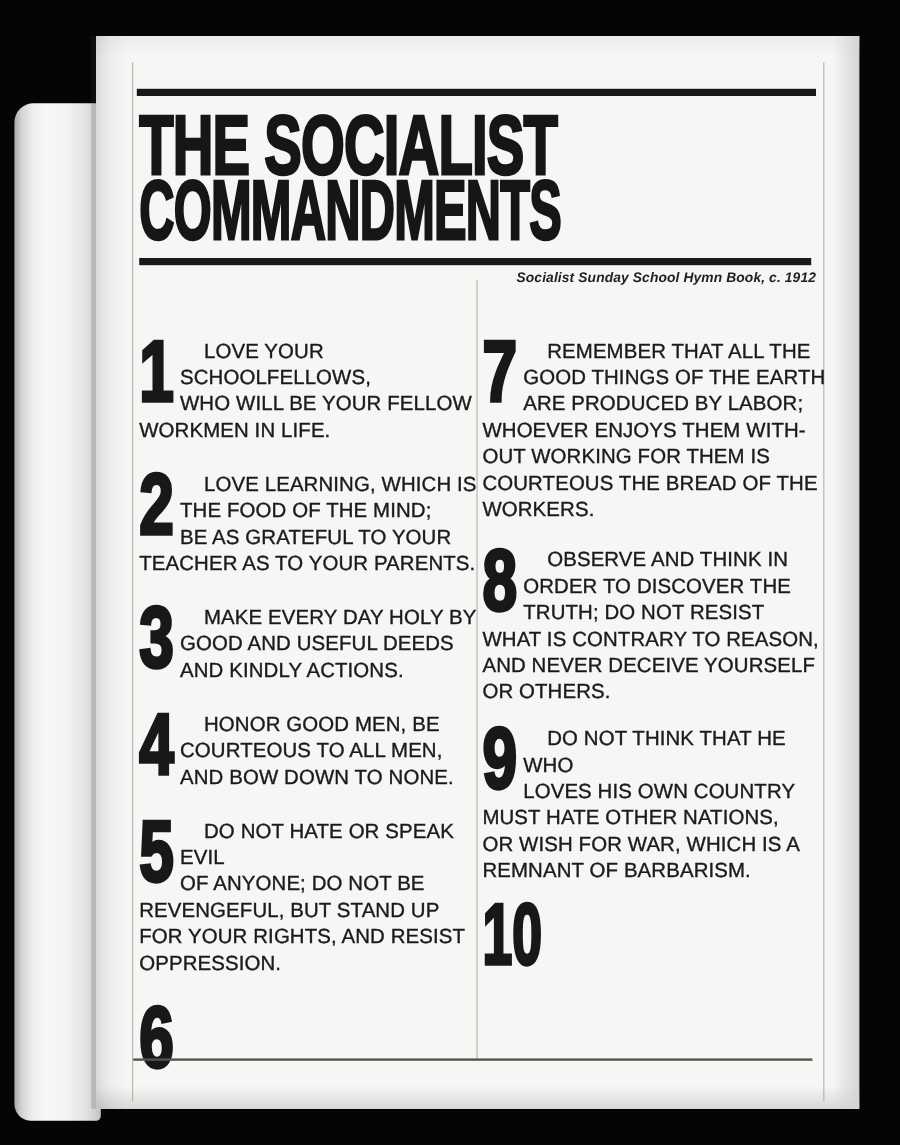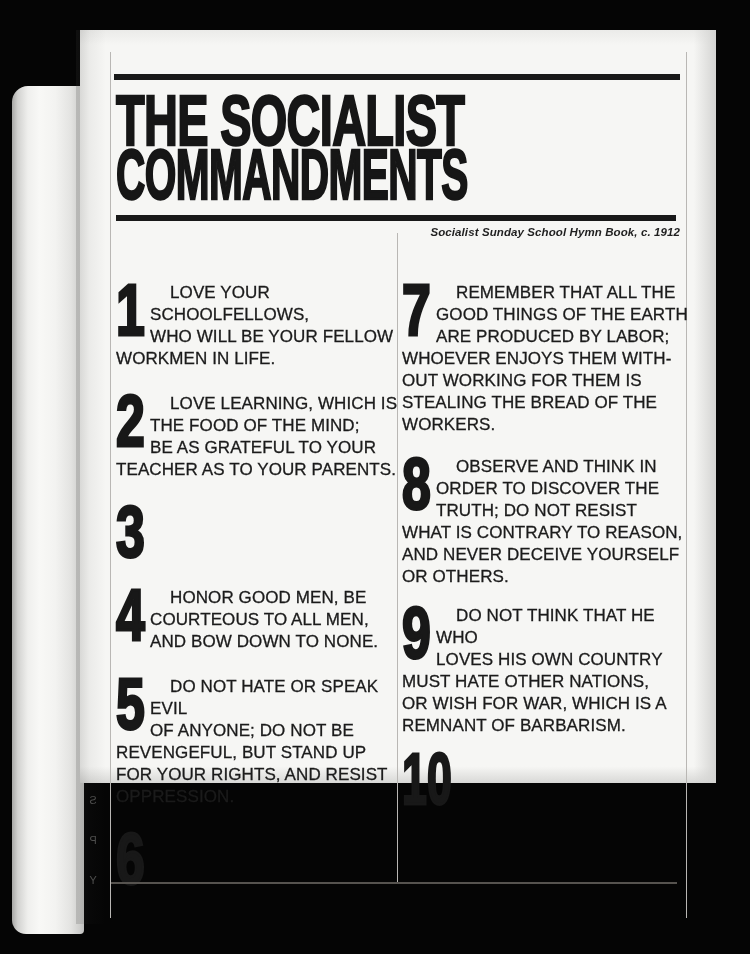--- a/index.html
+++ b/index.html
@@ -15,21 +15,21 @@
     background:linear-gradient(90deg,#a8a8a6 0%,#d2d2d0 8%,#efefed 22%,#f8f8f6 38%,#f3f3f1 60%,#e3e3e1 82%,#cfcfcd 94%,#bfbfbd 100%);
   }
   .ghost{
     position:absolute;left:84px;top:260px;width:18px;
     font-size:11px;line-height:40px;color:#8a8a88;opacity:.55;
     transform:scaleX(-1);filter:blur(.6px);
     white-space:pre-line;text-align:center;
   }
   
   .page{
-    position:absolute;left:80px;top:30px;width:636px;height:753px;
+    position:absolute;left:80px;top:30px;width:636px;height:894px;
     background:
       linear-gradient(270deg,#d4d4d2,rgba(212,212,210,0) 3.5%),
       linear-gradient(0deg,#d8d8d6,rgba(216,216,214,0) 2.2%),
       linear-gradient(180deg,#ebebe9,rgba(235,235,233,0) 2%),
       var(--page,#f6f6f4);
   }
   .crease{
     position:absolute;left:76px;top:30px;width:30px;height:894px;
     background:linear-gradient(90deg,rgba(60,60,58,.20),rgba(60,60,58,.06) 45%,rgba(60,60,58,0));
   }
@@ -116,21 +116,23 @@
 WHO WILL BE YOUR FELLOW
 WORKMEN IN LIFE.</span>
       </div>
       <div class="item">
         <span class="num">2</span><span class="txt">LOVE LEARNING, WHICH IS
 THE FOOD OF THE MIND;
 BE AS GRATEFUL TO YOUR
 TEACHER AS TO YOUR PARENTS.</span>
       </div>
       <div class="item">
-        <span class="num">3</span>
+        <span class="num">3</span><span class="txt">MAKE EVERY DAY HOLY BY
+GOOD AND USEFUL DEEDS
+AND KINDLY ACTIONS.</span>
       </div>
       <div class="item">
         <span class="num">4</span><span class="txt">HONOR GOOD MEN, BE
 COURTEOUS TO ALL MEN,
 AND BOW DOWN TO NONE.</span>
       </div>
       <div class="item">
         <span class="num">5</span><span class="txt">DO NOT HATE OR SPEAK EVIL
 OF ANYONE; DO NOT BE
 REVENGEFUL, BUT STAND UP
@@ -142,21 +144,21 @@
       </div>
     </div>
 
     <div class="col col-right">
       <div class="item">
         <span class="num">7</span><span class="txt">REMEMBER THAT ALL THE
 GOOD THINGS OF THE EARTH
 ARE PRODUCED BY LABOR;
 WHOEVER ENJOYS THEM WITH-
 OUT WORKING FOR THEM IS
-STEALING THE BREAD OF THE
+COURTEOUS THE BREAD OF THE
 WORKERS.</span>
       </div>
       <div class="item">
         <span class="num">8</span><span class="txt">OBSERVE AND THINK IN
 ORDER TO DISCOVER THE
 TRUTH; DO NOT RESIST
 WHAT IS CONTRARY TO REASON,
 AND NEVER DECEIVE YOURSELF
 OR OTHERS.</span>
       </div>

